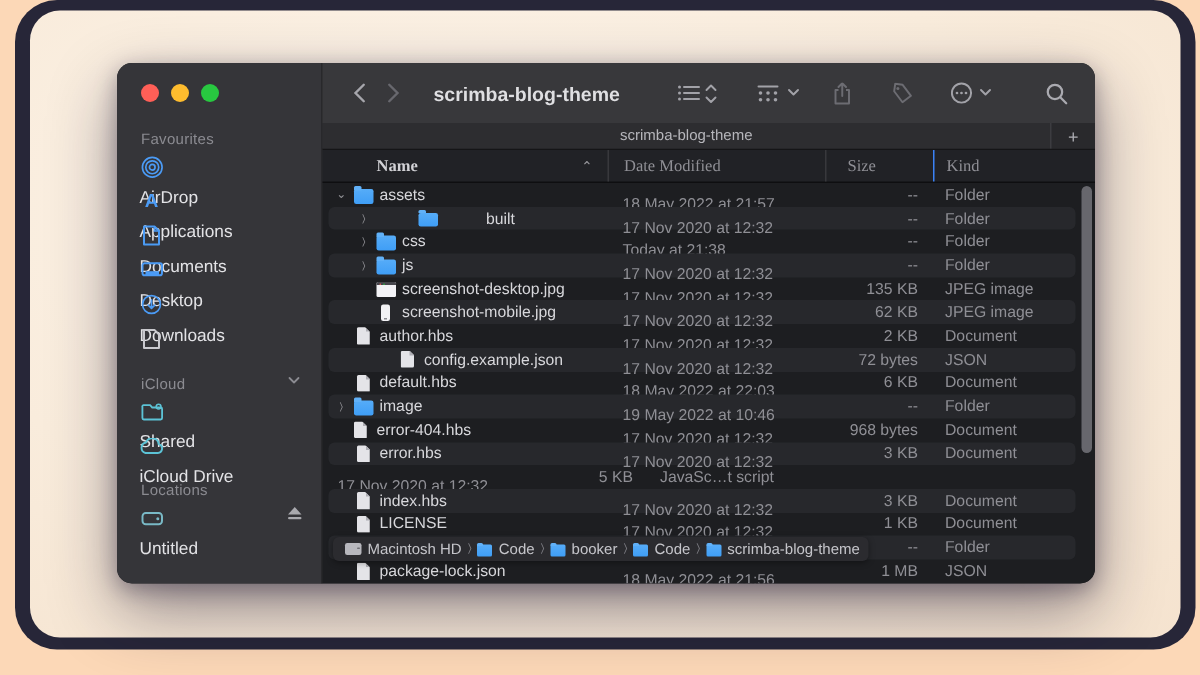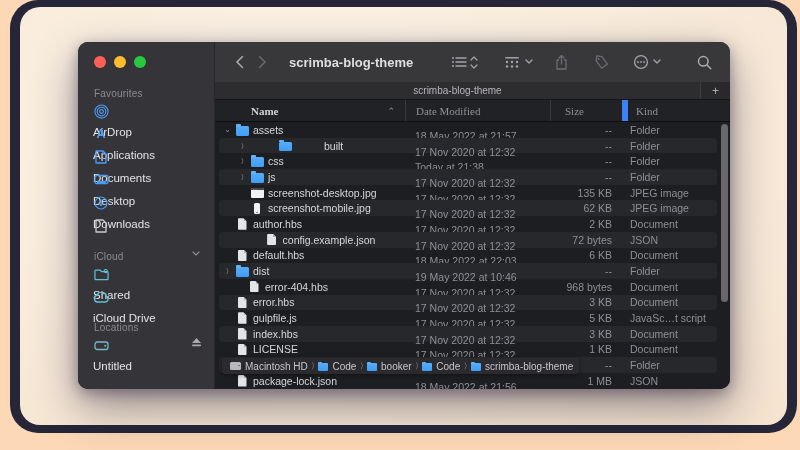--- a/index.html
+++ b/index.html
@@ -50,21 +50,21 @@
   .tab-plus { flex:0 0 30px; border-left:1px solid #3c3c40; background:#29292c;
     display:flex; align-items:center; justify-content:center; color:#aeaeb4; font-size:12px; }
 
   .lheader { height:22px; flex:0 0 22px; background:#212226; border-bottom:1px solid #0e0e10;
     display:flex; font-size:11px; align-items:center; }
   .hc { display:flex; align-items:center; height:100%;font-family:Liberation Serif, serif; }
   .hc.name { flex:0 0 190px; padding-left:36px; color:#d2d2d6; font-weight:bold; position:relative; }
   .hc.name .sortc { position:absolute; right:10px; color:#96969b; font-size:9px; font-weight:normal; }
   .hc.date { flex:0 0 145px; padding-left:10px; color:#8f8f95; border-left:1px solid #38383c; }
   .hc.size { flex:0 0 72px;  padding-left:14px; color:#8f8f95; border-left:1px solid #38383c; }
-  .hc.kind { flex:1; padding-left:8px; color:#8f8f95; border-left:6px solid #3b82f6; }
+  .hc.kind { flex:1; padding-left:8px; color:#8f8f95; border-left:1px solid #3b82f6; }
 
   .list { flex:1; position:relative; background:#1d1e21; overflow:hidden; }
   .row { height:15.7px; display:flex; align-items:center; font-size:10.5px; position:relative; }
   .row.striped::before { content:""; position:absolute; left:4px; right:13px; top:0; bottom:0;
     background:#27282c; border-radius:4px; }
   .cell { position:relative; display:flex; align-items:center; height:100%; }
   .c-name { flex:0 0 190px; color:#d7d7db; overflow:hidden; white-space:nowrap; }
   .c-date { flex:0 0 145px; padding-left:10px; color:#8f8f95;margin-top:12px; }
   .c-size { flex:0 0 72px; justify-content:flex-end; padding-right:10px; color:#8f8f95; }
   .c-kind { flex:1; padding-left:8px; color:#8f8f95; overflow:hidden; white-space:nowrap; }
@@ -441,28 +441,28 @@
           <div class="cell c-date">18 May 2022 at 22:03</div>
           <div class="cell c-size">6 KB</div>
           <div class="cell c-kind">Document</div>
         </div>
         <div class="row striped">
           <div class="cell c-name" style="padding-left: 6px;">
             <span class="chev-slot" style="font-size: 7px;">〉</span>
             <span class="icon-slot">
               <span class="i-folder"></span>
             </span>
-            <span class="fname">dist</span>
+            <span class="fname">image</span>
           </div>
           <div class="cell c-date">19 May 2022 at 10:46</div>
           <div class="cell c-size">--</div>
           <div class="cell c-kind">Folder</div>
         </div>
         <div class="row">
-          <div class="cell c-name" style="padding-left: 18px;">
+          <div class="cell c-name" style="padding-left: 4px;">
             <span class="chev-slot"></span>
             <span class="icon-slot">
               <span class="i-doc"></span>
             </span>
             <span class="fname">error-404.hbs</span>
           </div>
           <div class="cell c-date">17 Nov 2020 at 12:32</div>
           <div class="cell c-size">968 bytes</div>
           <div class="cell c-kind">Document</div>
         </div>
@@ -472,27 +472,20 @@
             <span class="icon-slot">
               <span class="i-doc"></span>
             </span>
             <span class="fname">error.hbs</span>
           </div>
           <div class="cell c-date">17 Nov 2020 at 12:32</div>
           <div class="cell c-size">3 KB</div>
           <div class="cell c-kind">Document</div>
         </div>
         <div class="row">
-          <div class="cell c-name" style="padding-left: 6px;">
-            <span class="chev-slot"></span>
-            <span class="icon-slot">
-              <span class="i-doc"></span>
-            </span>
-            <span class="fname">gulpfile.js</span>
-          </div>
           <div class="cell c-date">17 Nov 2020 at 12:32</div>
           <div class="cell c-size">5 KB</div>
           <div class="cell c-kind">JavaSc…t script</div>
         </div>
         <div class="row striped">
           <div class="cell c-name" style="padding-left: 6px;">
             <span class="chev-slot"></span>
             <span class="icon-slot">
               <span class="i-doc"></span>
             </span>

